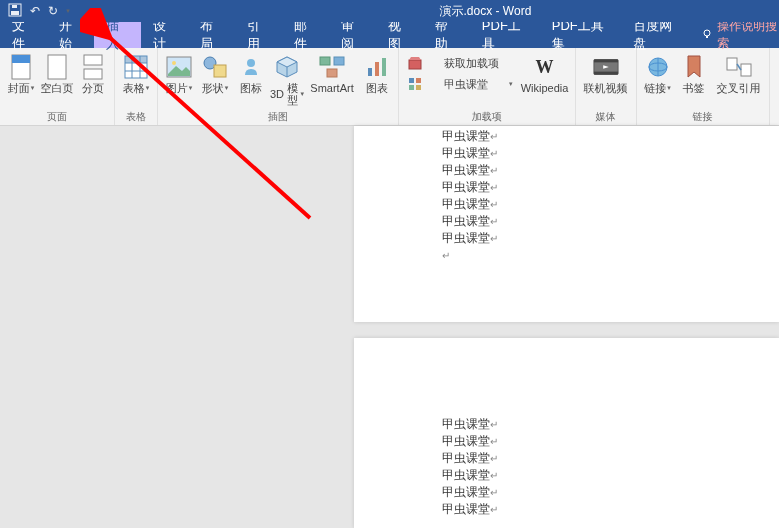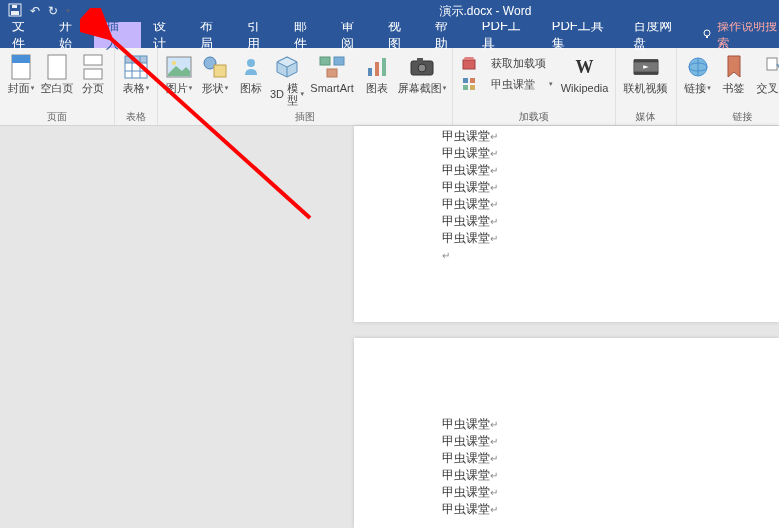--- a/index.html
+++ b/index.html
@@ -114,21 +114,21 @@
     .dd-arrow { font-size: 7px; color: #666; }
     .stack-btns {
       display: flex;
       flex-direction: column;
       gap: 1px;
       padding-top: 3px;
     }
     .small-btn {
       display: flex;
       align-items: center;
-      gap: 14px;
+      gap: 21px;
       font-size: 11px;
       color: #444;
       padding: 2px 4px;
       cursor: pointer;
       white-space: nowrap;
     }
     .small-icon {
       width: 16px;
       height: 16px;
       display: flex;
@@ -334,33 +334,20 @@
       <div class="big-btn">
         <div class="big-btn-icon">
             <svg width="24" height="22" viewBox="0 0 24 22">
               <rect x="3" y="12" width="4" height="8" fill="#5b8dbb"></rect>
               <rect x="10" y="6" width="4" height="14" fill="#d48060"></rect>
               <rect x="17" y="2" width="4" height="18" fill="#7ab89a"></rect>
             </svg>
           </div>
         <div class="big-btn-label">图表</div>
       </div>
-      <div class="big-btn wide">
-        <div class="big-btn-icon">
-            <svg width="26" height="20" viewBox="0 0 26 20">
-              <rect x="2" y="4" width="22" height="14" rx="2" fill="#555" stroke="#333"></rect>
-              <circle cx="13" cy="11" r="4" fill="#888" stroke="#333"></circle>
-              <rect x="8" y="1" width="6" height="4" fill="#555"></rect>
-            </svg>
-          </div>
-        <div class="big-btn-label">
-            <span>屏幕截图</span>
-            <span class="dd-arrow">▾</span>
-          </div>
-      </div>
     </div>
     <div class="group-label">插图</div>
   </div>
 
   <div class="group">
     <div class="group-items">
       <div class="stack-btns">
         <div class="small-btn">
           <span class="small-icon">
               <svg width="14" height="14" viewBox="0 0 14 14">

